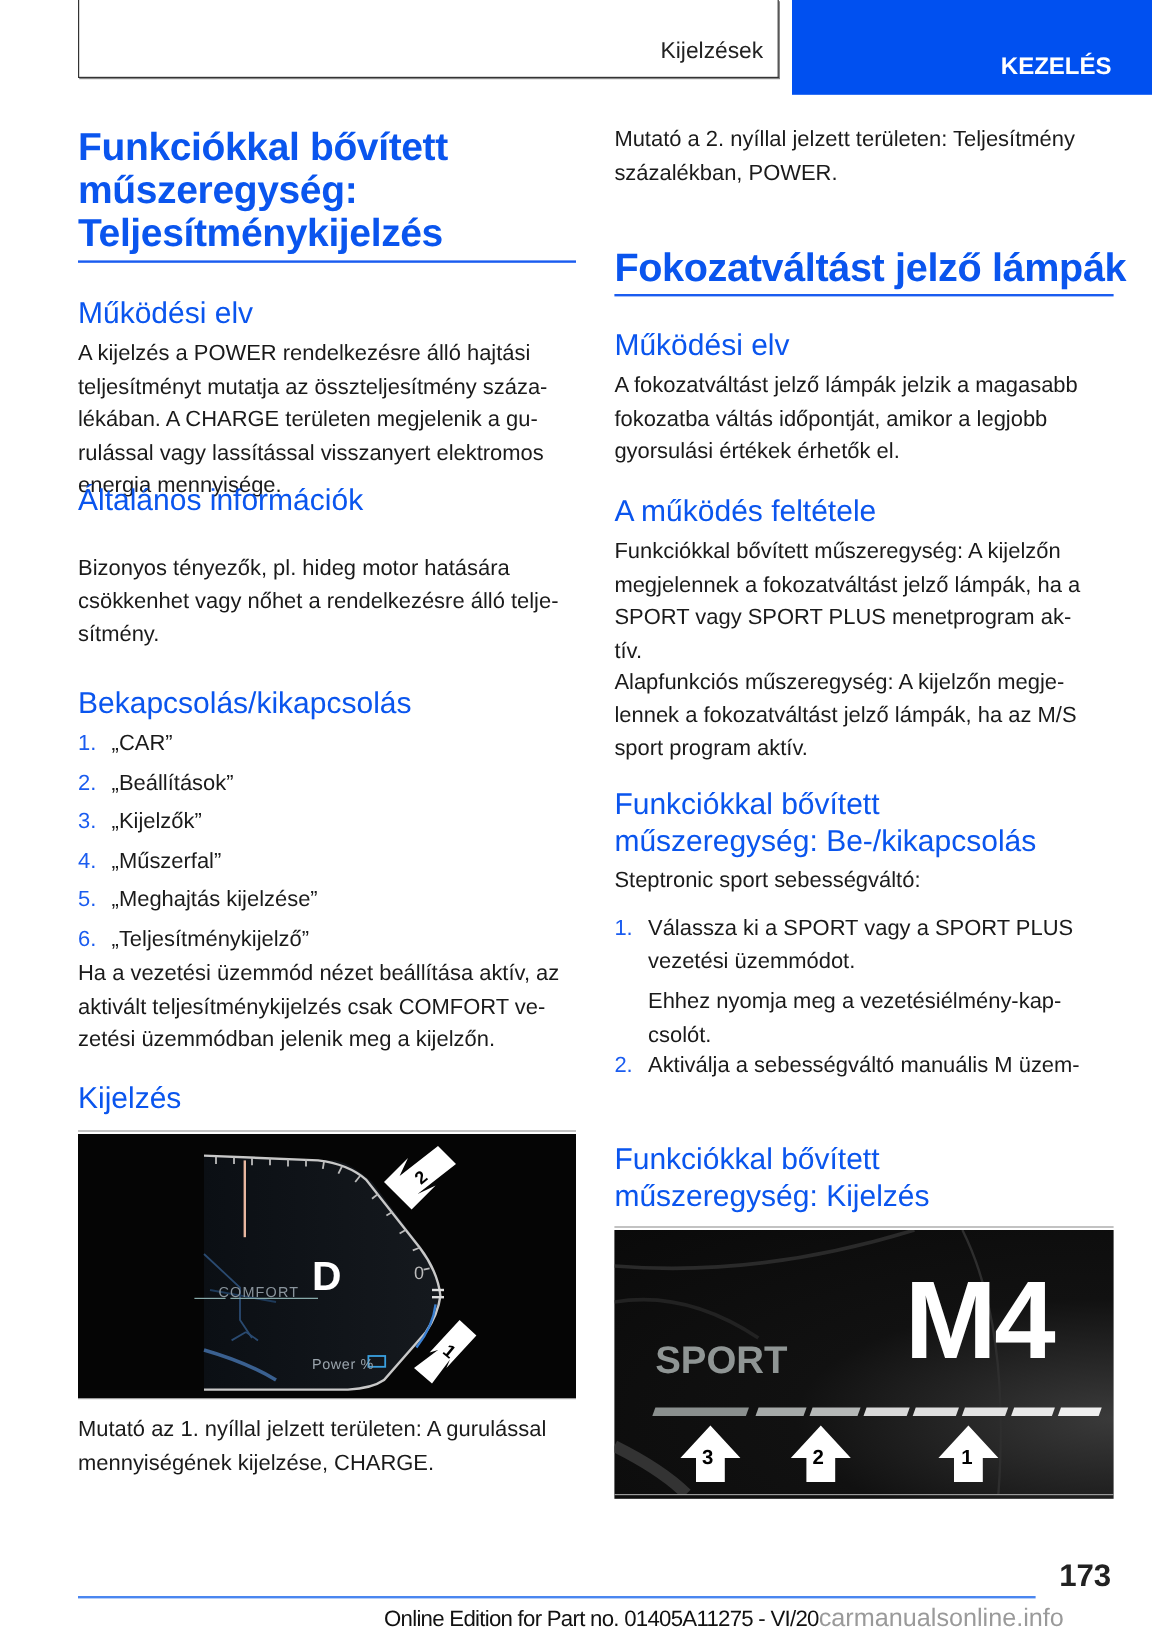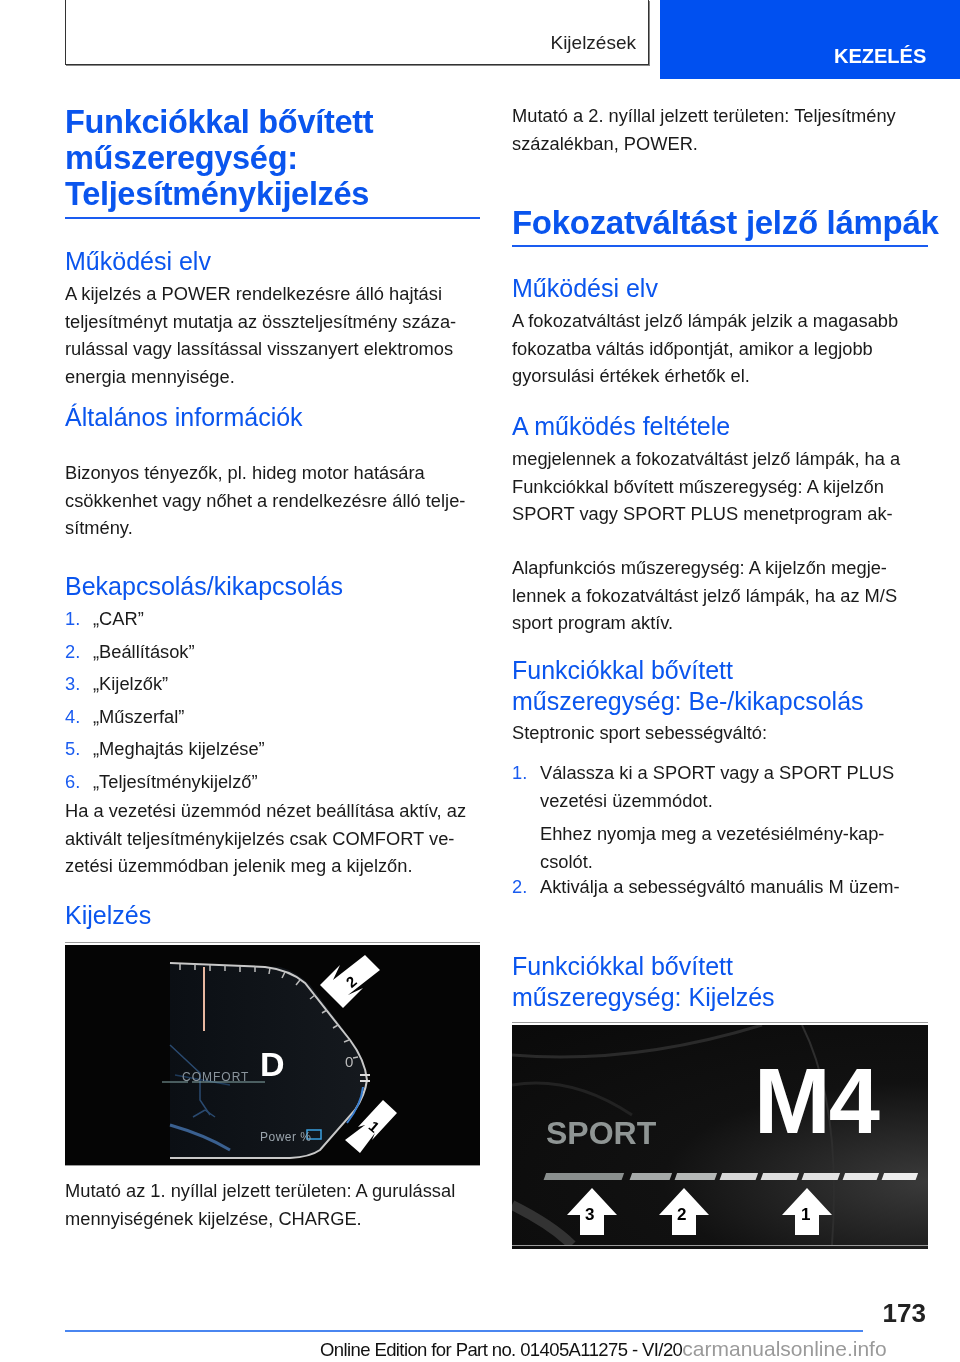--- a/index.html
+++ b/index.html
@@ -62,20 +62,21 @@
     <div>Funkciókkal bővített</div>
     <div>műszeregység:</div>
     <div>Teljesítménykijelzés</div>
   </div>
   <div class="abs h1-rule" style="top:217px;"></div>
 
   <div class="abs h2" style="top:246px;">Működési elv</div>
   <div class="abs body" style="top:280px;">
     <div>A kijelzés a POWER rendelkezésre álló hajtási</div>
     <div>teljesítményt mutatja az összteljesítmény száza-</div>
+    <div>lékában. A CHARGE területen megjelenik a gu-</div>
     <div>rulással vagy lassítással visszanyert elektromos</div>
     <div>energia mennyisége.</div>
   </div>
 
   <div class="abs h2" style="top:402px;">Általános információk</div>
   <div class="abs body" style="top:459px;">
     <div>Bizonyos tényezők, pl. hideg motor hatására</div>
     <div>csökkenhet vagy nőhet a rendelkezésre álló telje-</div>
     <div>sítmény.</div>
   </div>
@@ -186,23 +187,24 @@
 
   <div class="abs h2" style="top:273px;">Működési elv</div>
   <div class="abs body" style="top:307px;">
     <div>A fokozatváltást jelző lámpák jelzik a magasabb</div>
     <div>fokozatba váltás időpontját, amikor a legjobb</div>
     <div>gyorsulási értékek érhetők el.</div>
   </div>
 
   <div class="abs h2" style="top:411px;">A működés feltétele</div>
   <div class="abs body" style="top:445px;">
+    <div>Funkciókkal bővített műszeregység: A kijelzőn</div>
     <div>megjelennek a fokozatváltást jelző lámpák, ha a</div>
-    <div>Funkciókkal bővített műszeregység: A kijelzőn</div>
     <div>SPORT vagy SPORT PLUS menetprogram ak-</div>
+    <div>tív.</div>
   </div>
   <div class="abs body" style="top:554px;">
     <div>Alapfunkciós műszeregység: A kijelzőn megje-</div>
     <div>lennek a fokozatváltást jelző lámpák, ha az M/S</div>
     <div>sport program aktív.</div>
   </div>
 
   <div class="abs h2" style="top:655px; line-height:31px;">
     <div>Funkciókkal bővített</div>
     <div>műszeregység: Be-/kikapcsolás</div>

